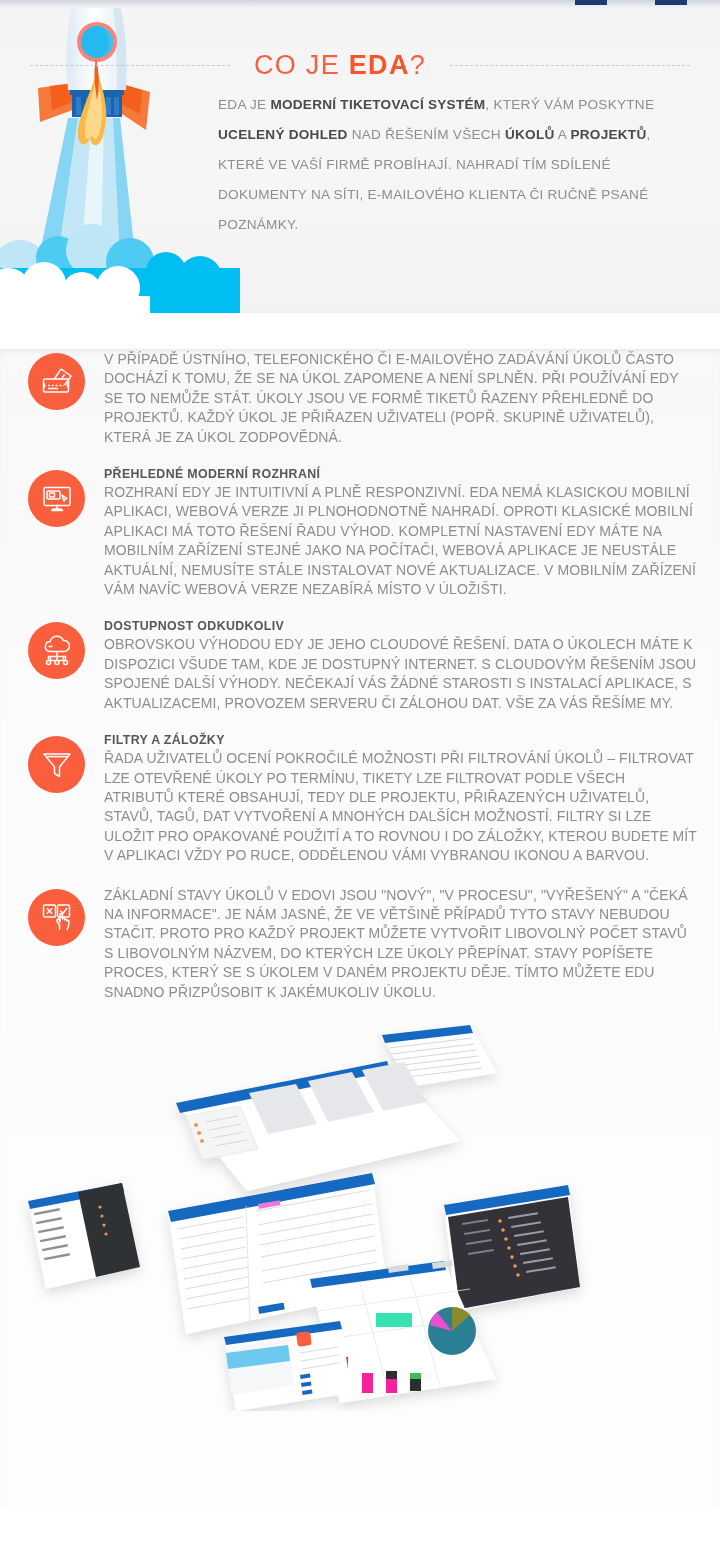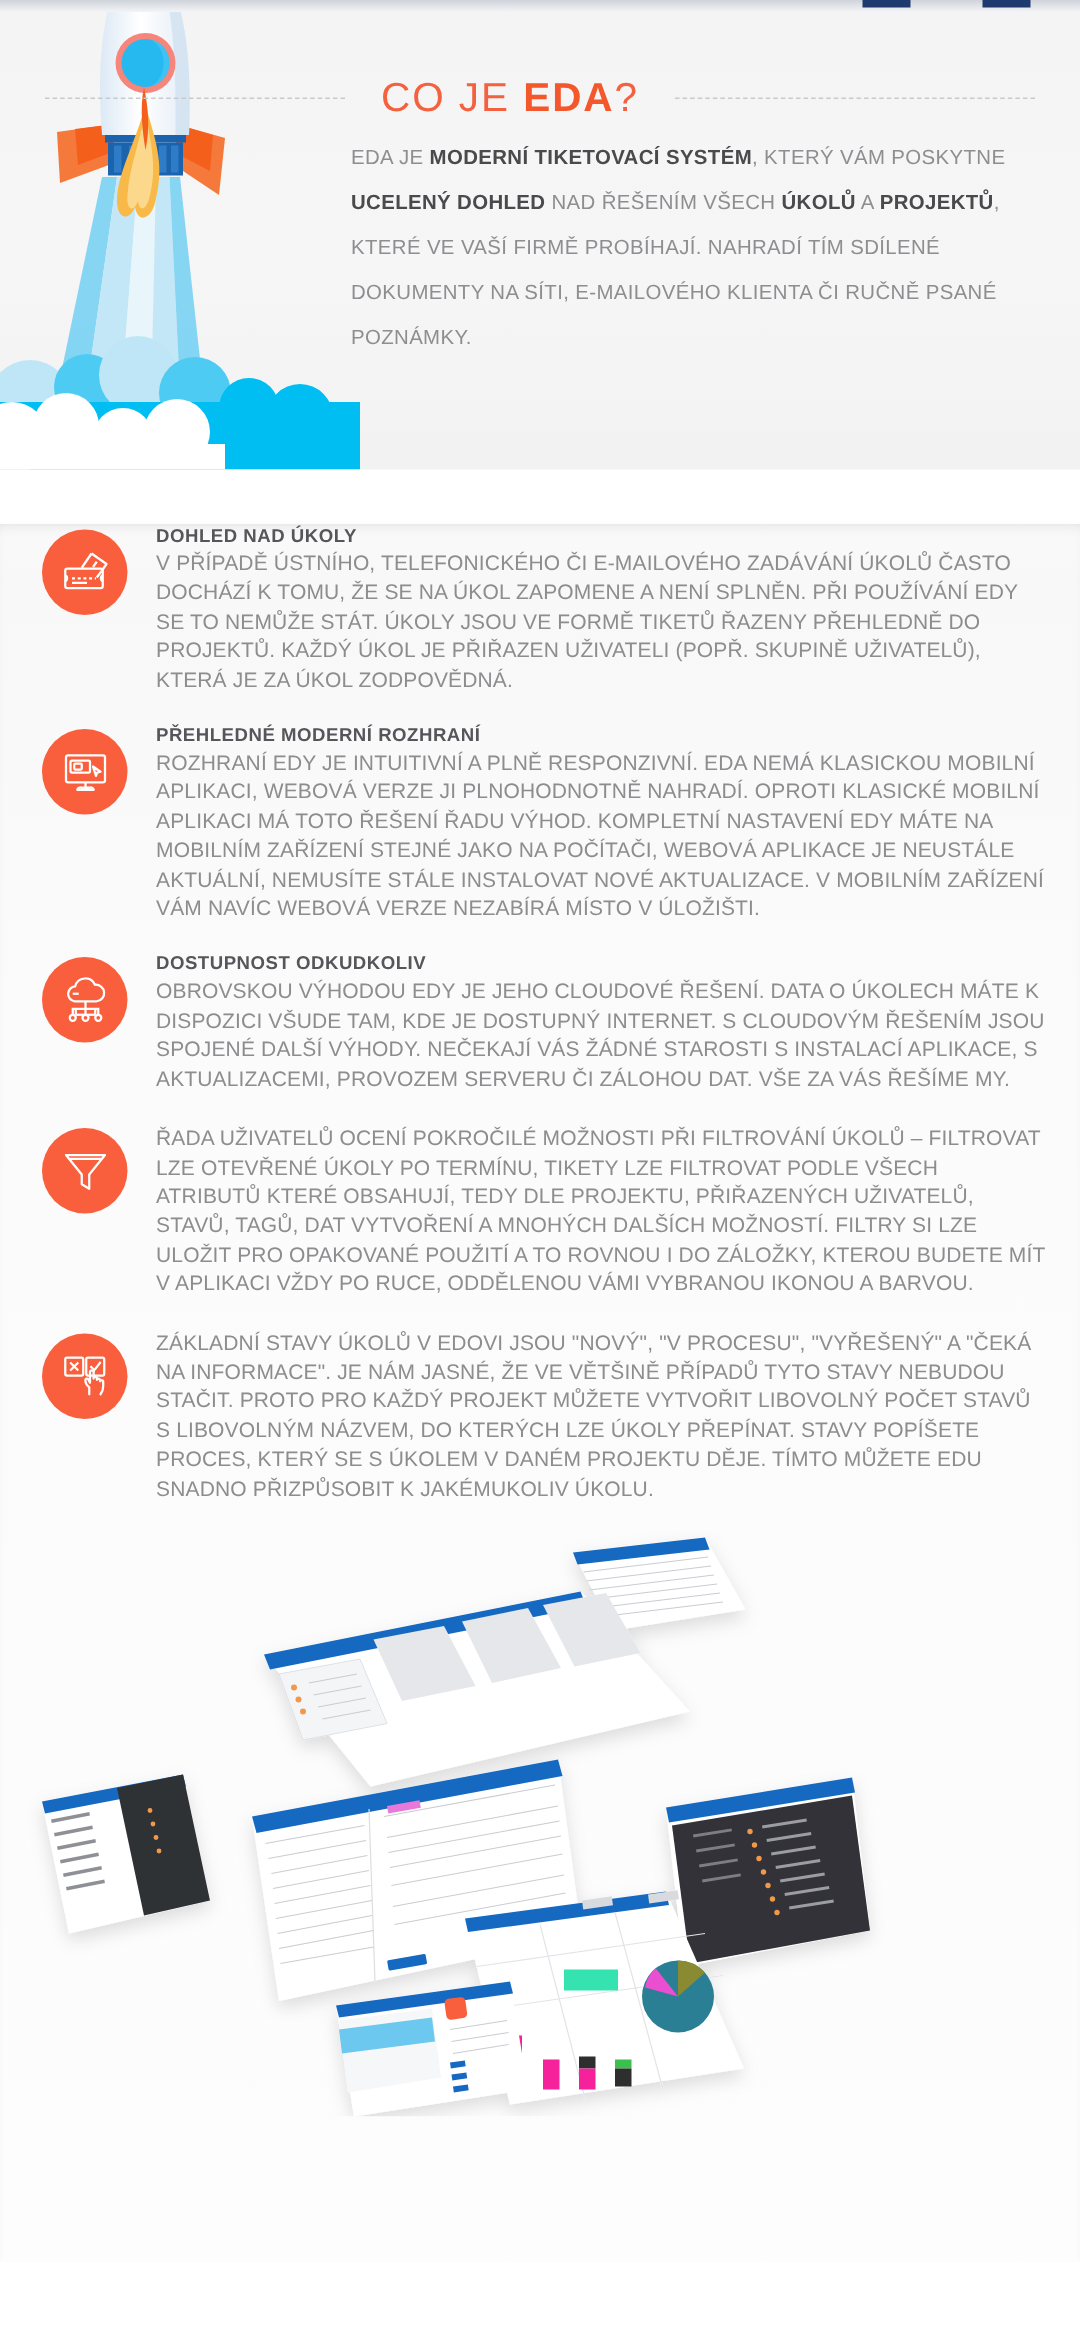--- a/index.html
+++ b/index.html
@@ -71,21 +71,20 @@
   .sec-title b { font-weight: 700; color: #f4572b; }
 
   .intro-text {
     position: absolute;
     left: 218px; top: 90px;
     width: 470px;
     color: #8e8e90;
     font-size: 13.6px;
     line-height: 30px;
     letter-spacing: 0.25px;
-    margin-left: 16px;
   }
   .intro-text b { color: #4a4a4c; font-weight: 700; }
   .intro-text .para { margin: 0; }
 
   
   .section-two {
     position: relative;
     width: 720px;
     background: linear-gradient(180deg,#fafafa 0%,#f8f8f8 3%,#fbfbfb 30%,#fdfdfd 100%);
     padding-bottom: 10px;
@@ -249,21 +248,20 @@
           <path d="M21 4 L14.5 13.5" stroke-linejoin="round"></path>
           <path d="M24.5 9.5 l-2.5 3.5"></path>
           <path d="M27.5 16 l-3 4"></path>
           <rect x="3.5" y="14" width="25" height="13" rx="1.4"></rect>
           <path d="M3.5 18.5 a2.2 2.2 0 0 1 0 4 M28.5 18.5 a2.2 2.2 0 0 0 0 4"></path>
           <path d="M8 20.5 h16" stroke-dasharray="2 1.8"></path>
           <path d="M8 23.5 h10"></path>
         </svg>
       </div>
       <div class="feature-body">
-        <h3 class="feature-title">DOHLED NAD ÚKOLY</h3>
         <p class="feature-text">V PŘÍPADĚ ÚSTNÍHO, TELEFONICKÉHO ČI E-MAILOVÉHO ZADÁVÁNÍ ÚKOLŮ ČASTO DOCHÁZÍ K TOMU, ŽE SE NA ÚKOL ZAPOMENE A NENÍ SPLNĚN. PŘI POUŽÍVÁNÍ EDY SE TO NEMŮŽE STÁT. ÚKOLY JSOU VE FORMĚ TIKETŮ ŘAZENY PŘEHLEDNĚ DO PROJEKTŮ. KAŽDÝ ÚKOL JE PŘIŘAZEN UŽIVATELI (POPŘ. SKUPINĚ UŽIVATELŮ), KTERÁ JE ZA ÚKOL ZODPOVĚDNÁ.</p>
       </div>
     </div>
 
     <div class="feature">
       <div class="feature-icon">
         <svg width="34" height="34" viewBox="0 0 34 34" fill="none" stroke="#ffffff" stroke-width="1.5">
           <rect x="4" y="5.5" width="26" height="18" rx="1.4"></rect>
           <rect x="7" y="9" width="13" height="8" rx="1"></rect>
           <rect x="9.5" y="11" width="5" height="4" rx="0.6"></rect>
@@ -300,20 +298,21 @@
     </div>
 
     <div class="feature">
       <div class="feature-icon">
         <svg width="34" height="34" viewBox="0 0 34 34" fill="none" stroke="#ffffff" stroke-width="1.5">
           <path d="M4 6 h26 L19.5 19 v9.5 l-5 -3 v-6.5 Z" stroke-linejoin="round"></path>
           <path d="M6.5 8.6 h21"></path>
         </svg>
       </div>
       <div class="feature-body">
+        <h3 class="feature-title">FILTRY A ZÁLOŽKY</h3>
         <p class="feature-text">ŘADA UŽIVATELŮ OCENÍ POKROČILÉ MOŽNOSTI PŘI FILTROVÁNÍ ÚKOLŮ – FILTROVAT LZE OTEVŘENÉ ÚKOLY PO TERMÍNU, TIKETY LZE FILTROVAT PODLE VŠECH ATRIBUTŮ KTERÉ OBSAHUJÍ, TEDY DLE PROJEKTU, PŘIŘAZENÝCH UŽIVATELŮ, STAVŮ, TAGŮ, DAT VYTVOŘENÍ A MNOHÝCH DALŠÍCH MOŽNOSTÍ. FILTRY SI LZE ULOŽIT PRO OPAKOVANÉ POUŽITÍ A TO ROVNOU I DO ZÁLOŽKY, KTEROU BUDETE MÍT V APLIKACI VŽDY PO RUCE, ODDĚLENOU VÁMI VYBRANOU IKONOU A BARVOU.</p>
       </div>
     </div>
 
     <div class="feature">
       <div class="feature-icon">
         <svg width="34" height="34" viewBox="0 0 34 34" fill="none" stroke="#ffffff" stroke-width="1.5">
           <rect x="3.5" y="5" width="12" height="12" rx="1.2"></rect>
           <path d="M6.8 8.3 l5.4 5.4 M12.2 8.3 l-5.4 5.4"></path>
           <rect x="17.5" y="5" width="12" height="12" rx="1.2"></rect>

